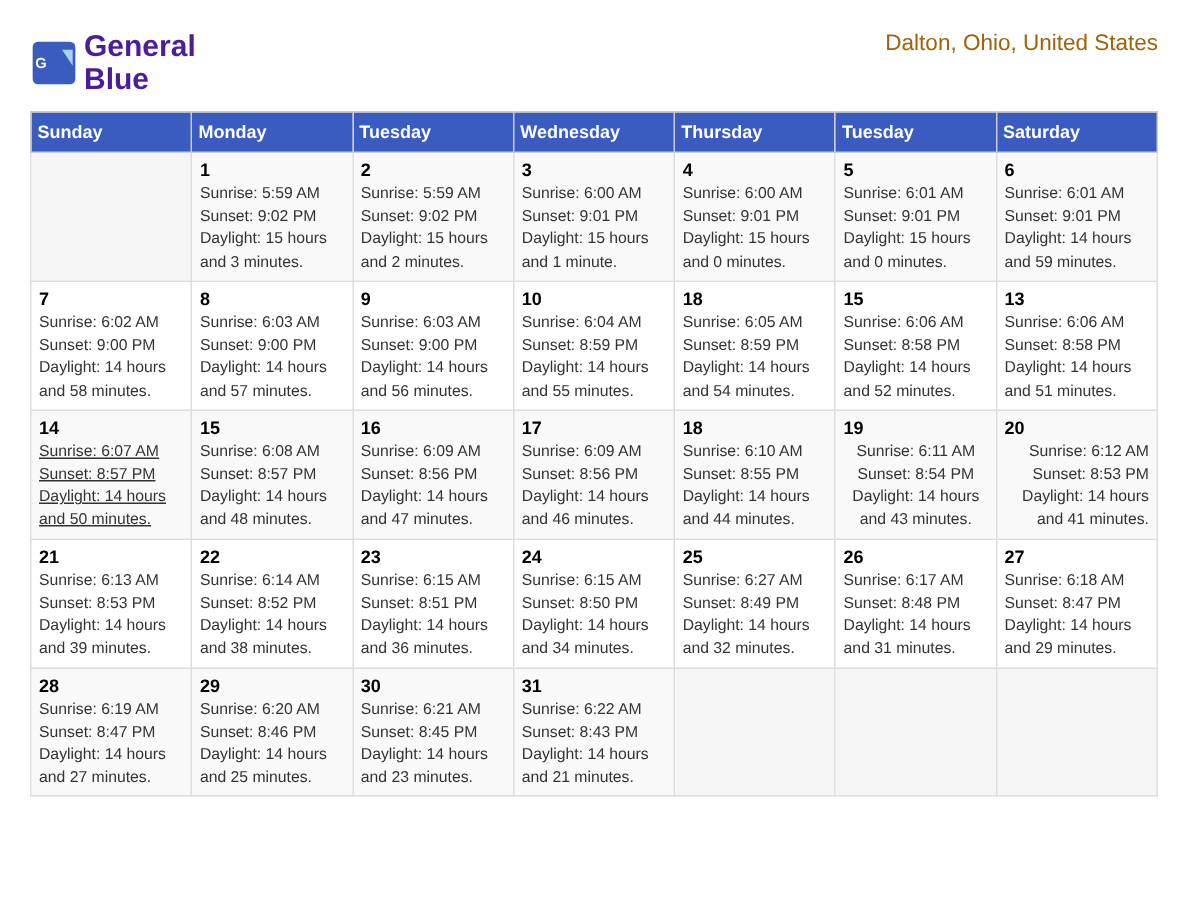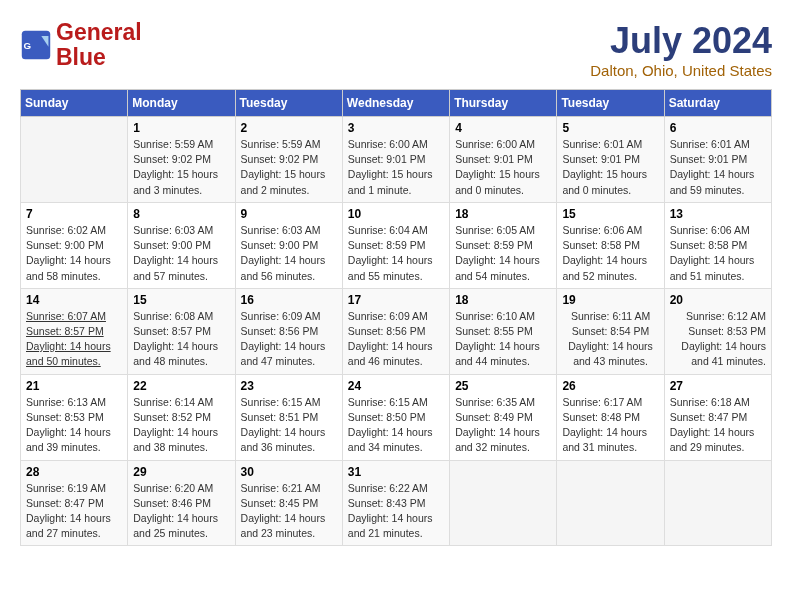--- a/index.html
+++ b/index.html
@@ -15,23 +15,23 @@
       justify-content: space-between;
       align-items: flex-start;
       margin-bottom: 10px;
     }
     .logo {
       display: flex;
       align-items: center;
       gap: 4px;
     }
     .logo-text {
-      font-size: 23px;
+      font-size: 20px;
       font-weight: bold;
-      color: #b91c1c;
+      color: #4c1d95;
       line-height: 1.1;
     }
     .logo-text span {
       display: block;
     }
     .logo-icon {
       width: 32px;
       height: 32px;
     }
     .title-block {
@@ -94,21 +94,20 @@
       <rect x="2" y="2" width="32" height="32" rx="4" fill="#3a5bbf"></rect>
       <polygon points="24,8 32,8 32,20" fill="#a8d0f0"></polygon>
       <text x="4" y="22" font-size="11" font-weight="bold" fill="white" font-family="Arial">G</text>
     </svg>
     <div class="logo-text">
       <span>General</span>
       <span>Blue</span>
     </div>
   </div>
   <div class="title-block">
-    <div class="main-title">July 2024</div>
     <div class="subtitle">Dalton, Ohio, United States</div>
   </div>
 </div>
 
 <table>
   <thead>
     <tr>
     <th>Sunday</th>
         <th>Monday</th>
         <th>Tuesday</th>
@@ -290,21 +289,21 @@
         </td>
         <td>
           <span class="day-number">24</span>
           <div class="day-info" style="white-space: pre-line;">Sunrise: 6:15 AM
 Sunset: 8:50 PM
 Daylight: 14 hours
 and 34 minutes.</div>
         </td>
         <td>
           <span class="day-number">25</span>
-          <div class="day-info" style="white-space: pre-line;">Sunrise: 6:35 AM
+          <div class="day-info" style="white-space: pre-line;">Sunrise: 6:27 AM
 Sunset: 8:49 PM
 Daylight: 14 hours
 and 32 minutes.</div>
         </td>
         <td>
           <span class="day-number">26</span>
           <div class="day-info" style="white-space: pre-line;">Sunrise: 6:17 AM
 Sunset: 8:48 PM
 Daylight: 14 hours
 and 31 minutes.</div>

